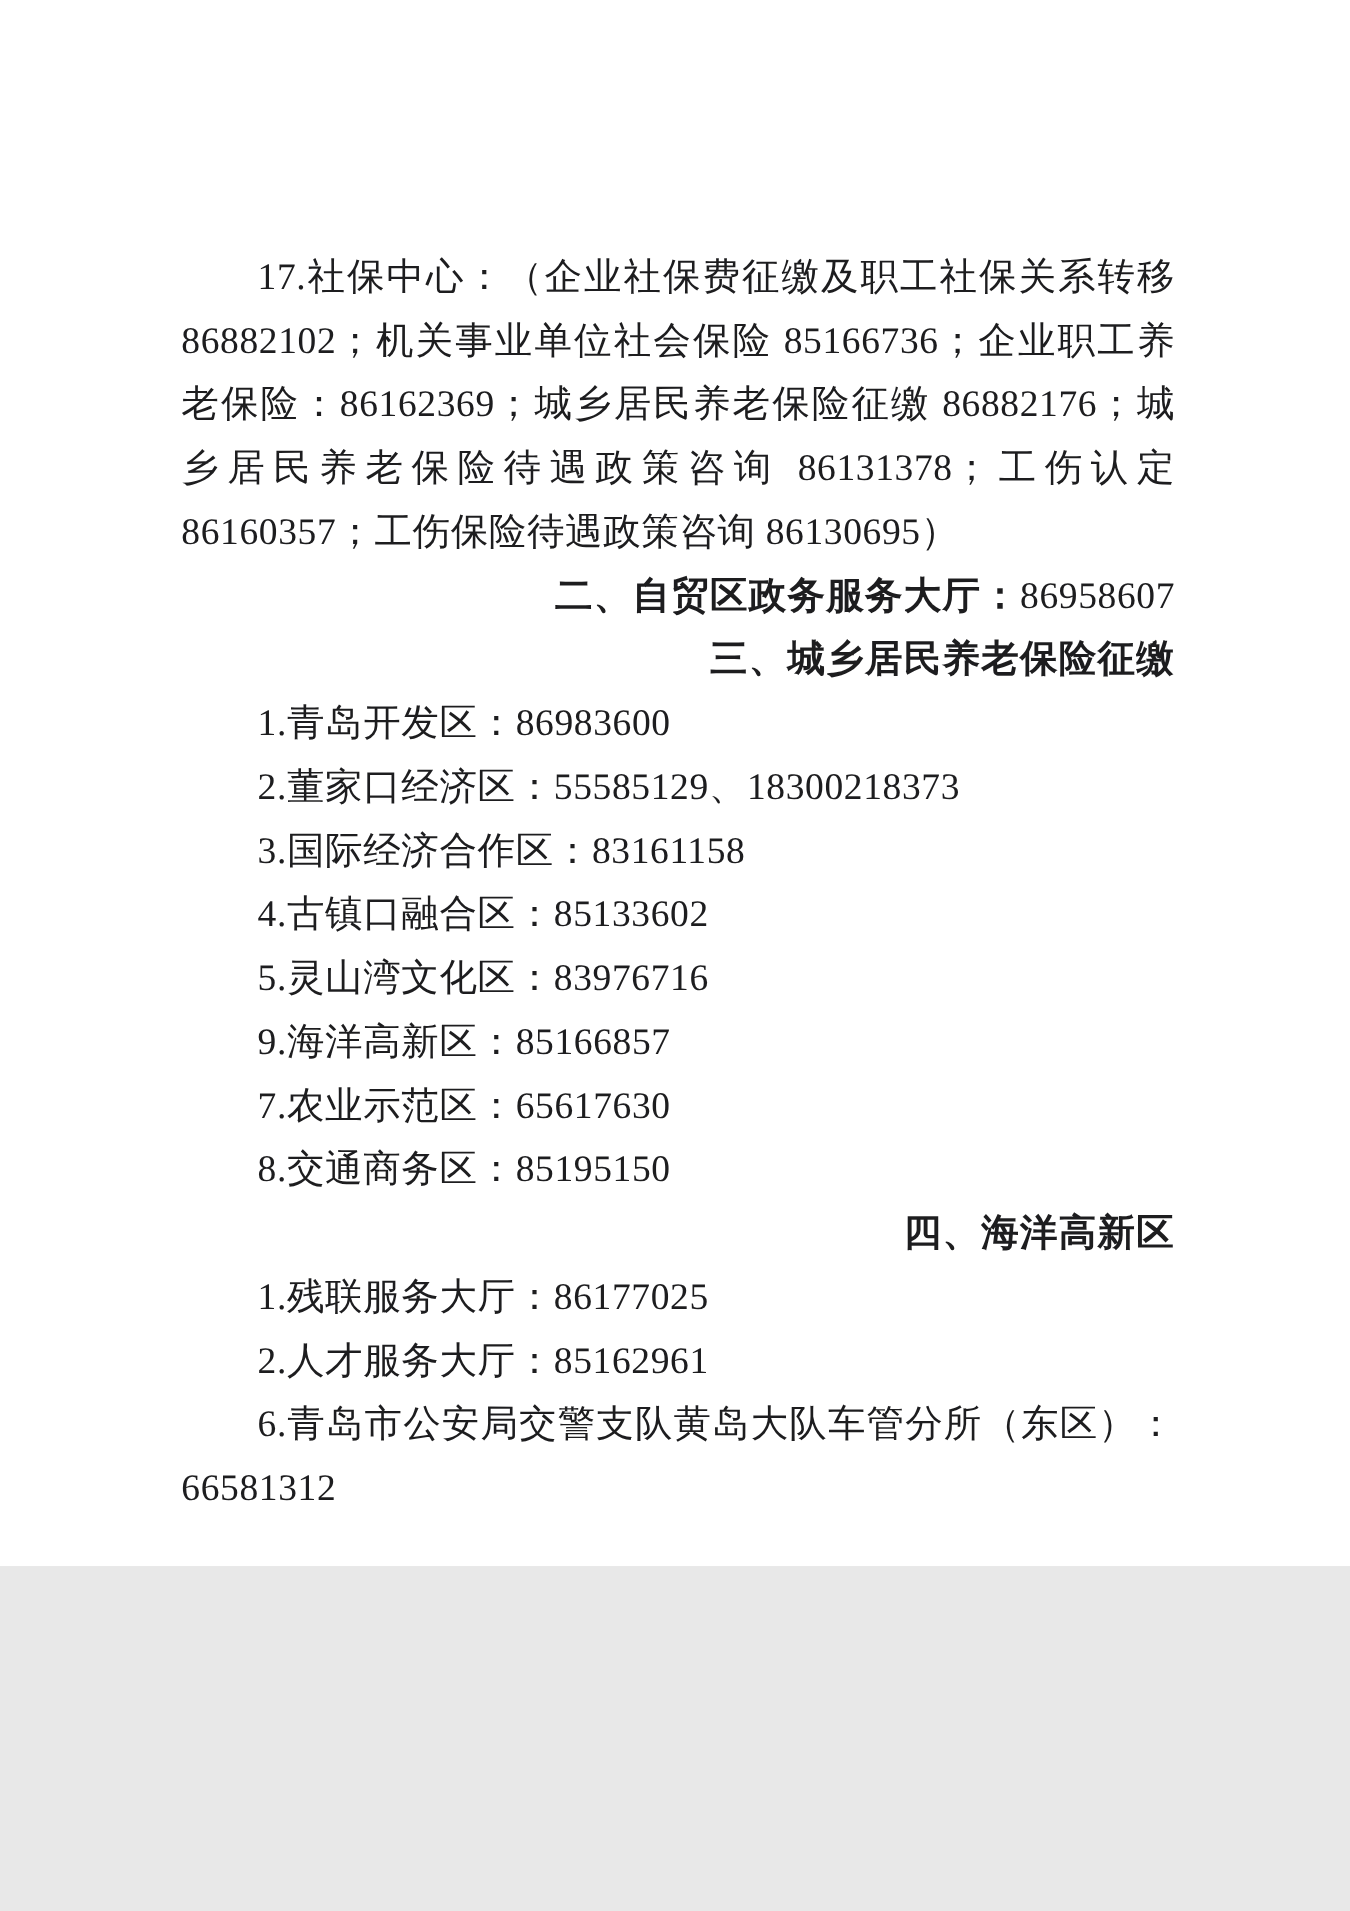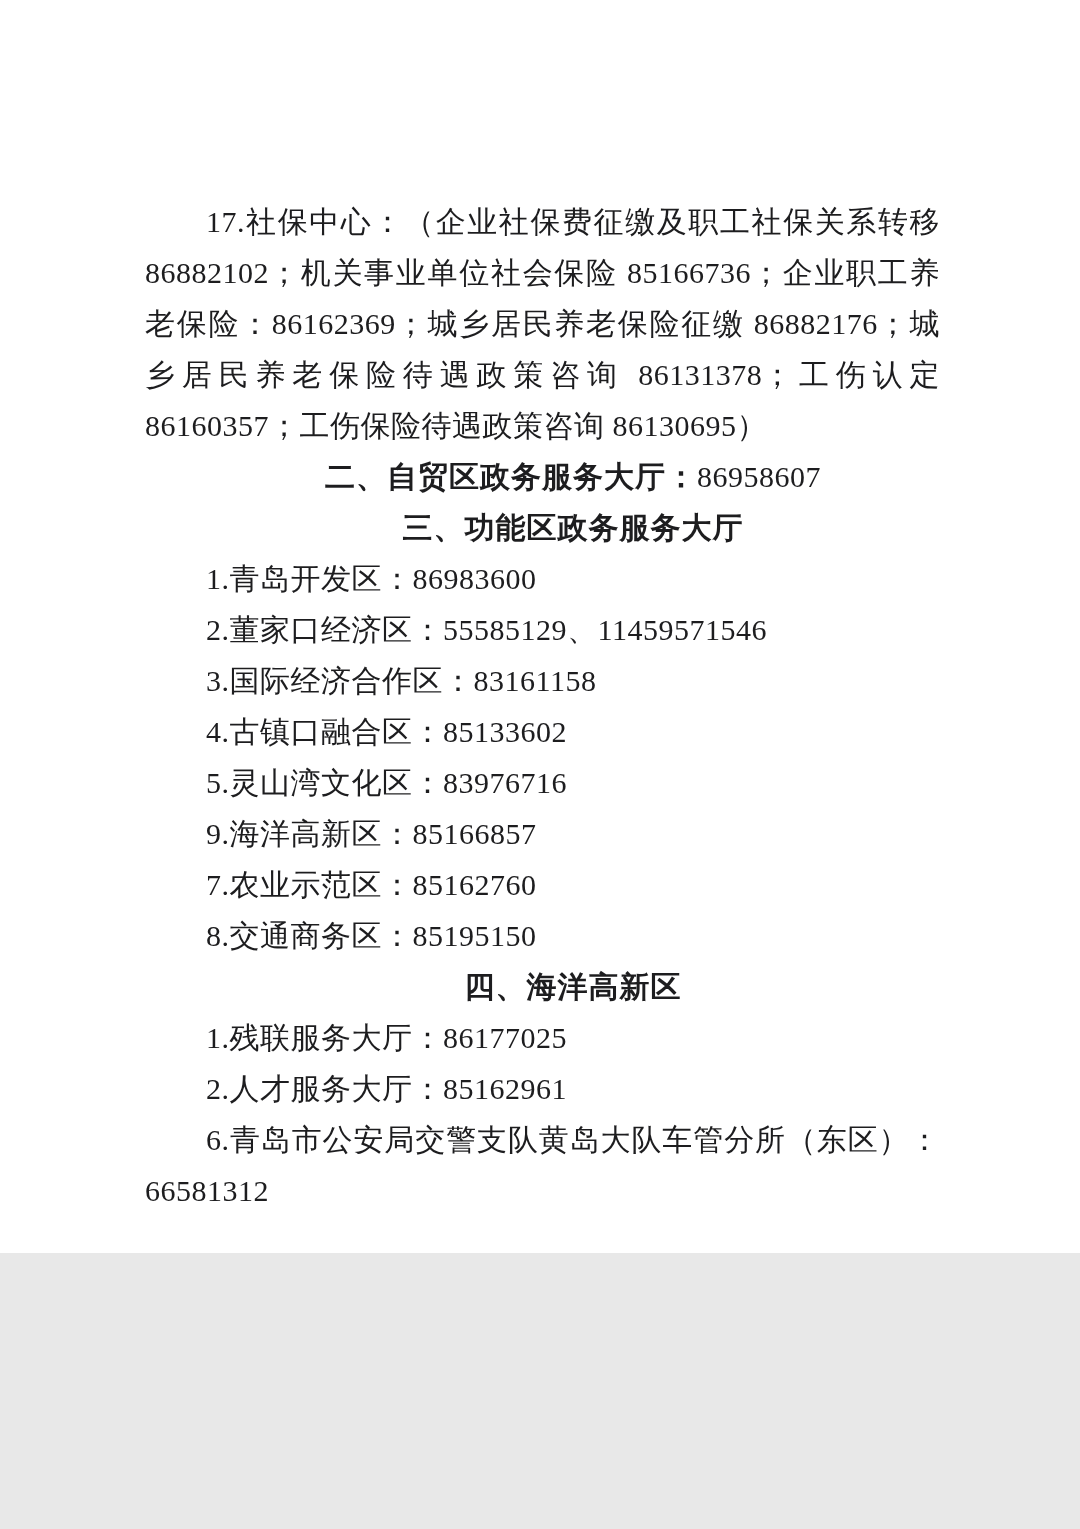--- a/index.html
+++ b/index.html
@@ -31,21 +31,21 @@
     font-family: "Liberation Serif", "DejaVu Serif", serif;
     text-align: justify;
     letter-spacing: 0.5px;
   }
   .indent {
     text-indent: 61px;
   }
   .heading {
     font-family: "Liberation Sans", "DejaVu Sans", sans-serif;
     font-weight: bold;
-    text-align: center;
+    text-align: right;
     letter-spacing: 1px;
   }
   .heading .heading-number {
     font-family: "Liberation Serif", "DejaVu Serif", serif;
     font-weight: normal;
     letter-spacing: 0.5px;
   }
   .footer {
     position: absolute;
     left: 138px;
@@ -59,29 +59,29 @@
 </head>
 <body>
 
 <div class="page">
   <div class="content">
 
     <p class="body-para indent">17.社保中心：（企业社保费征缴及职工社保关系转移 86882102；机关事业单位社会保险 85166736；企业职工养老保险：86162369；城乡居民养老保险征缴 86882176；城乡居民养老保险待遇政策咨询 86131378；工伤认定 86160357；工伤保险待遇政策咨询 86130695）</p>
 
     <p class="heading indent"><span>二、自贸区政务服务大厅：</span><span class="heading-number">86958607</span></p>
 
-    <p class="heading indent">三、功能区政务服务大厅</p>
+    <p class="heading indent">三、城乡居民养老保险征缴</p>
 
     <p class="body-para indent">1.青岛开发区：86983600</p>
-    <p class="body-para indent">2.董家口经济区：55585129、11459571546</p>
+    <p class="body-para indent">2.董家口经济区：55585129、18300218373</p>
     <p class="body-para indent">3.国际经济合作区：83161158</p>
     <p class="body-para indent">4.古镇口融合区：85133602</p>
     <p class="body-para indent">5.灵山湾文化区：83976716</p>
     <p class="body-para indent">9.海洋高新区：85166857</p>
-    <p class="body-para indent">7.农业示范区：85162760</p>
+    <p class="body-para indent">7.农业示范区：65617630</p>
     <p class="body-para indent">8.交通商务区：85195150</p>
 
     <p class="heading indent">四、海洋高新区</p>
 
     <p class="body-para indent">1.残联服务大厅：86177025</p>
     <p class="body-para indent">2.人才服务大厅：85162961</p>
     <p class="body-para indent">6.青岛市公安局交警支队黄岛大队车管分所（东区）：66581312</p>
 
   </div>
 

